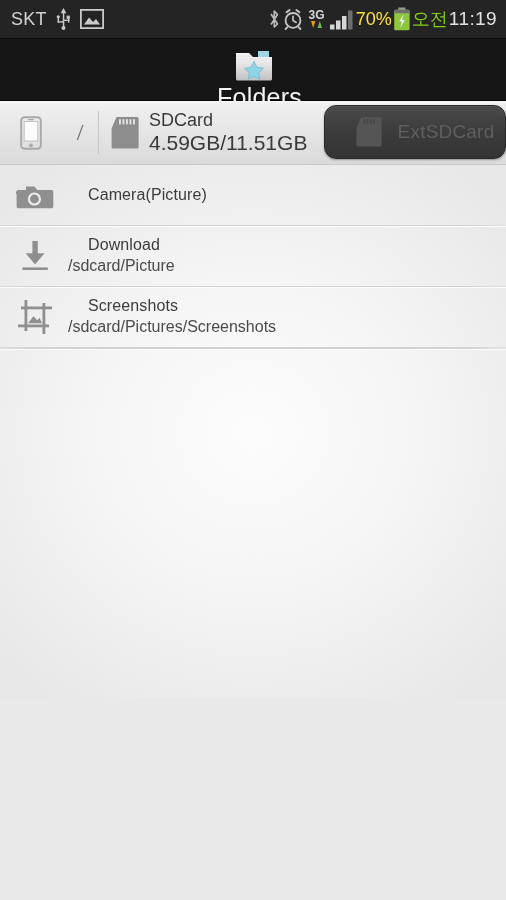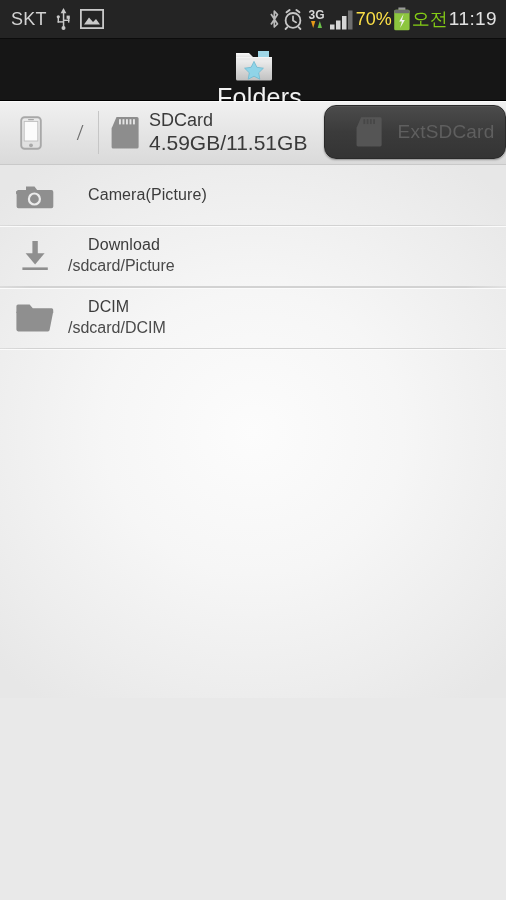--- a/index.html
+++ b/index.html
@@ -321,33 +321,36 @@
           <rect x="5.4" y="28.4" width="25.4" height="2.6" fill="#8f8f8f"></rect>
         </svg>
       </span>
       <span class="txt">
         <div class="name">Download</div>
         <div class="path">/sdcard/Picture</div>
       </span>
     </div>
     <div class="divider"></div>
 
-    <div class="divider"></div>
-
     <div class="row">
       <span class="ico">
-        <svg width="40" height="30" viewBox="0 0 40 30">
-          <path d="M1.4 3.2 a1.6 1.6 0 0 1 1.6 -1.6 h11.6 l3.2 3.6 h18.8
-                   a1.6 1.6 0 0 1 1.6 1.6 v3.2 H1.4 Z" fill="#8f8f8f"></path>
-          <path d="M1.4 8.8 h36.8 l-3.6 18.2 a1.7 1.7 0 0 1 -1.7 1.4 H3.2
-                   a1.8 1.8 0 0 1 -1.8 -1.8 Z" fill="#8f8f8f"></path>
+        <svg width="38" height="36" viewBox="0 0 38 36">
+          <g fill="#8f8f8f">
+            <rect x="8.5" y="1" width="2.8" height="31"></rect>
+            <rect x="5" y="7.5" width="31" height="2.8"></rect>
+            <rect x="26.5" y="4" width="2.8" height="31"></rect>
+            <rect x="2" y="25.5" width="31" height="2.8"></rect>
+          </g>
+          <path d="M12 24.2 L17.4 17.2 L21.4 21.2 L23.6 18.8 L26 24.2 Z" fill="#8f8f8f"></path>
         </svg>
       </span>
       <span class="txt">
-        <div class="name">DCIM</div>
-        <div class="path">/sdcard/DCIM</div>
+        <div class="name">Screenshots</div>
+        <div class="path">/sdcard/Pictures/Screenshots</div>
       </span>
     </div>
     <div class="divider"></div>
 
+    <div class="divider"></div>
+
   </div>
 
 </div>
 
 </body></html>

